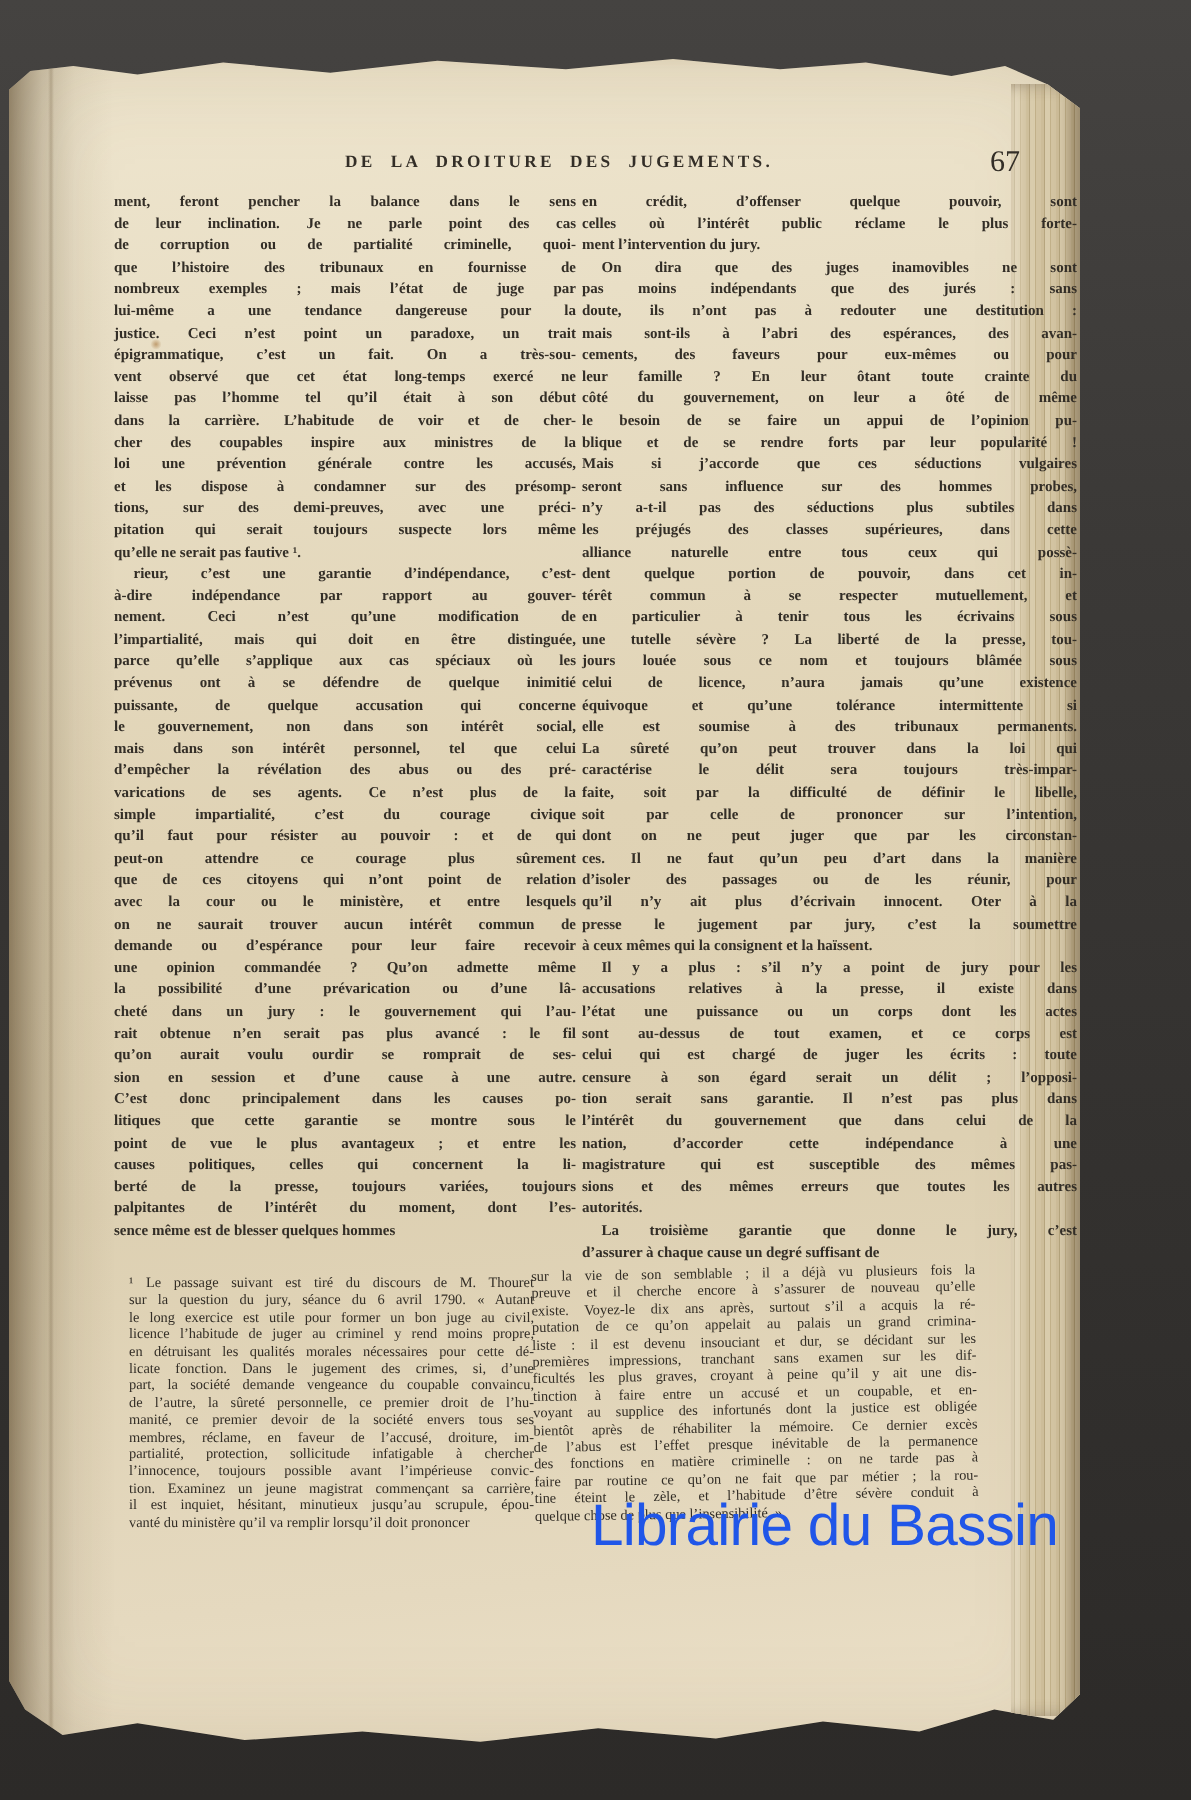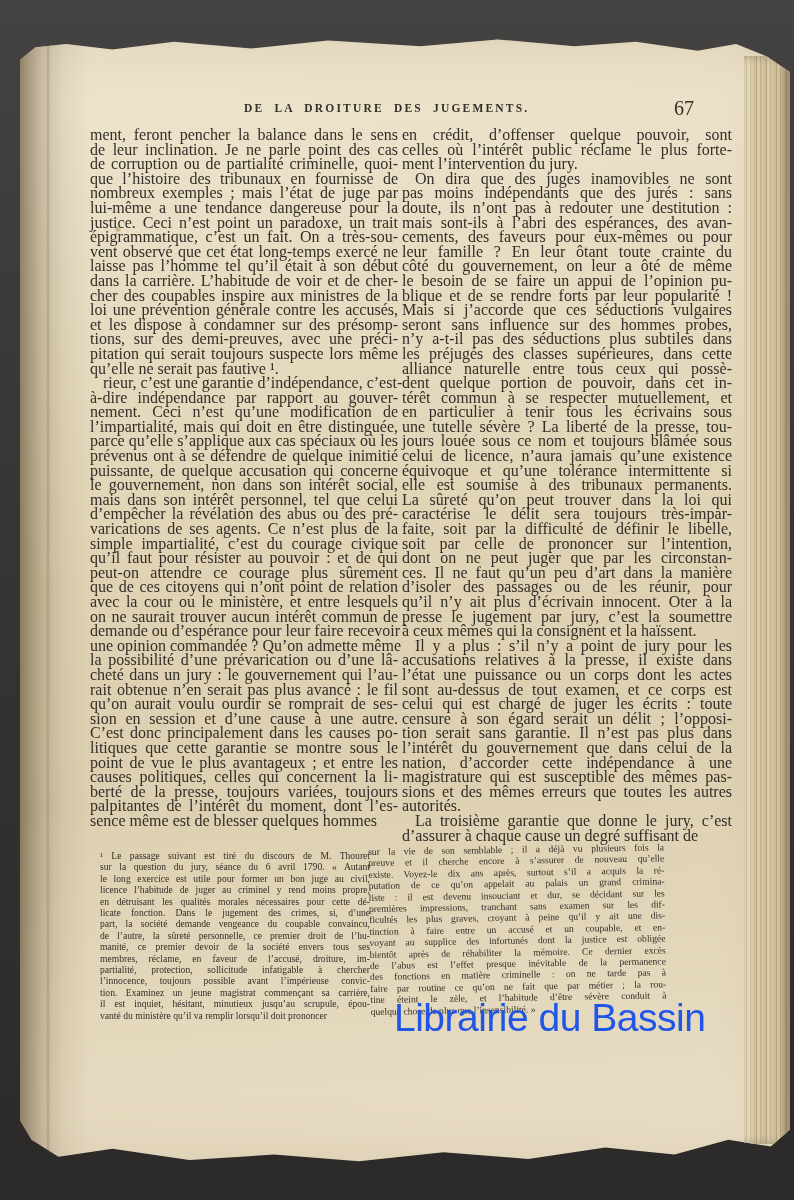--- a/index.html
+++ b/index.html
@@ -2,21 +2,21 @@
 <html><head>
 <meta charset="utf-8">
 <style>
   html,body{margin:0;padding:0;background:#232120;}
   .photo{
     position:relative;width:794px;height:1200px;overflow:hidden;
     background:linear-gradient(180deg,#454341 0%,#3b3937 30%,#343230 60%,#2c2a28 100%);
     font-family:"Liberation Serif","DejaVu Serif",serif;
   }
   .page{
-    position:absolute;left:20px;top:36px;width:770px;height:1132px;
+    position:absolute;left:6px;top:36px;width:714px;height:1132px;
     background:linear-gradient(175deg,#efe6cf 0%,#e9dfc6 16%,#e0d3b5 45%,#ddd0b2 65%,#e5d9bf 88%,#ece1c9 100%);
     box-shadow:inset 0 0 70px rgba(122,96,52,.22), inset 0 0 10px rgba(122,96,52,.18), 0 6px 18px rgba(0,0,0,.5);
     clip-path:polygon(0% 2.1%,2% 1.0%,6% .7%,12% 1.2%,20% .5%,30% 1.1%,40% .4%,52% .9%,62% .3%,72% .9%,80% .5%,88% 1.3%,93% .7%,97% 1.8%,100% 3.2%,
       100% 96.6%,97.5% 98.1%,92% 97.5%,85% 98.8%,76% 98.2%,66% 99.2%,55% 98.6%,44% 99.4%,33% 98.8%,22% 99.3%,12% 98.3%,5% 99.0%,1.5% 97.5%,0% 95.8%);
   }
   .fore-edge{
     position:absolute;right:0;top:20px;width:46px;height:1088px;
     background:repeating-linear-gradient(90deg,#cdbd99 0 2px,#b6a57e 2px 3px,#d9ccac 3px 6px,#c1b089 6px 7px,#d2c3a1 7px 10px);
     box-shadow:inset -6px 0 10px rgba(70,50,25,.45), inset 6px 0 8px rgba(245,238,220,.5);
   }
@@ -31,21 +31,21 @@
   .running-head{
     position:absolute;left:224px;top:66px;width:250px;
     color:#332e27;font-size:11.5px;font-weight:700;letter-spacing:2.2px;word-spacing:5px;
     text-align:center;white-space:nowrap;
   }
   .pagenum{
     position:absolute;left:644px;top:61px;width:40px;
     color:#332e27;font-size:20px;text-align:center;
   }
   .col,.fn{color:#332e27;}
-  .col{position:absolute;font-size:16px;line-height:14.6px;}
+  .col{position:absolute;font-size:10px;line-height:14.6px;font-weight:bold;}
   .col-left{left:70px;top:92px;width:308px;}
   .col-right{left:382px;top:92px;width:330px;}
   .tl{text-align:justify;text-align-last:justify;white-space:nowrap;}
   .tl.last{text-align-last:left;}
   .para.indent .tl:first-child{text-indent:13px;}
   .fn{position:absolute;font-size:9.6px;line-height:11.4px;}
   .fn-left{left:80px;top:814px;width:270px;}
   .fn-right{left:348px;top:810px;width:296px;transform:rotate(-0.9deg);transform-origin:left top;}
   .watermark{
     position:absolute;left:394px;top:996px;width:390px;

